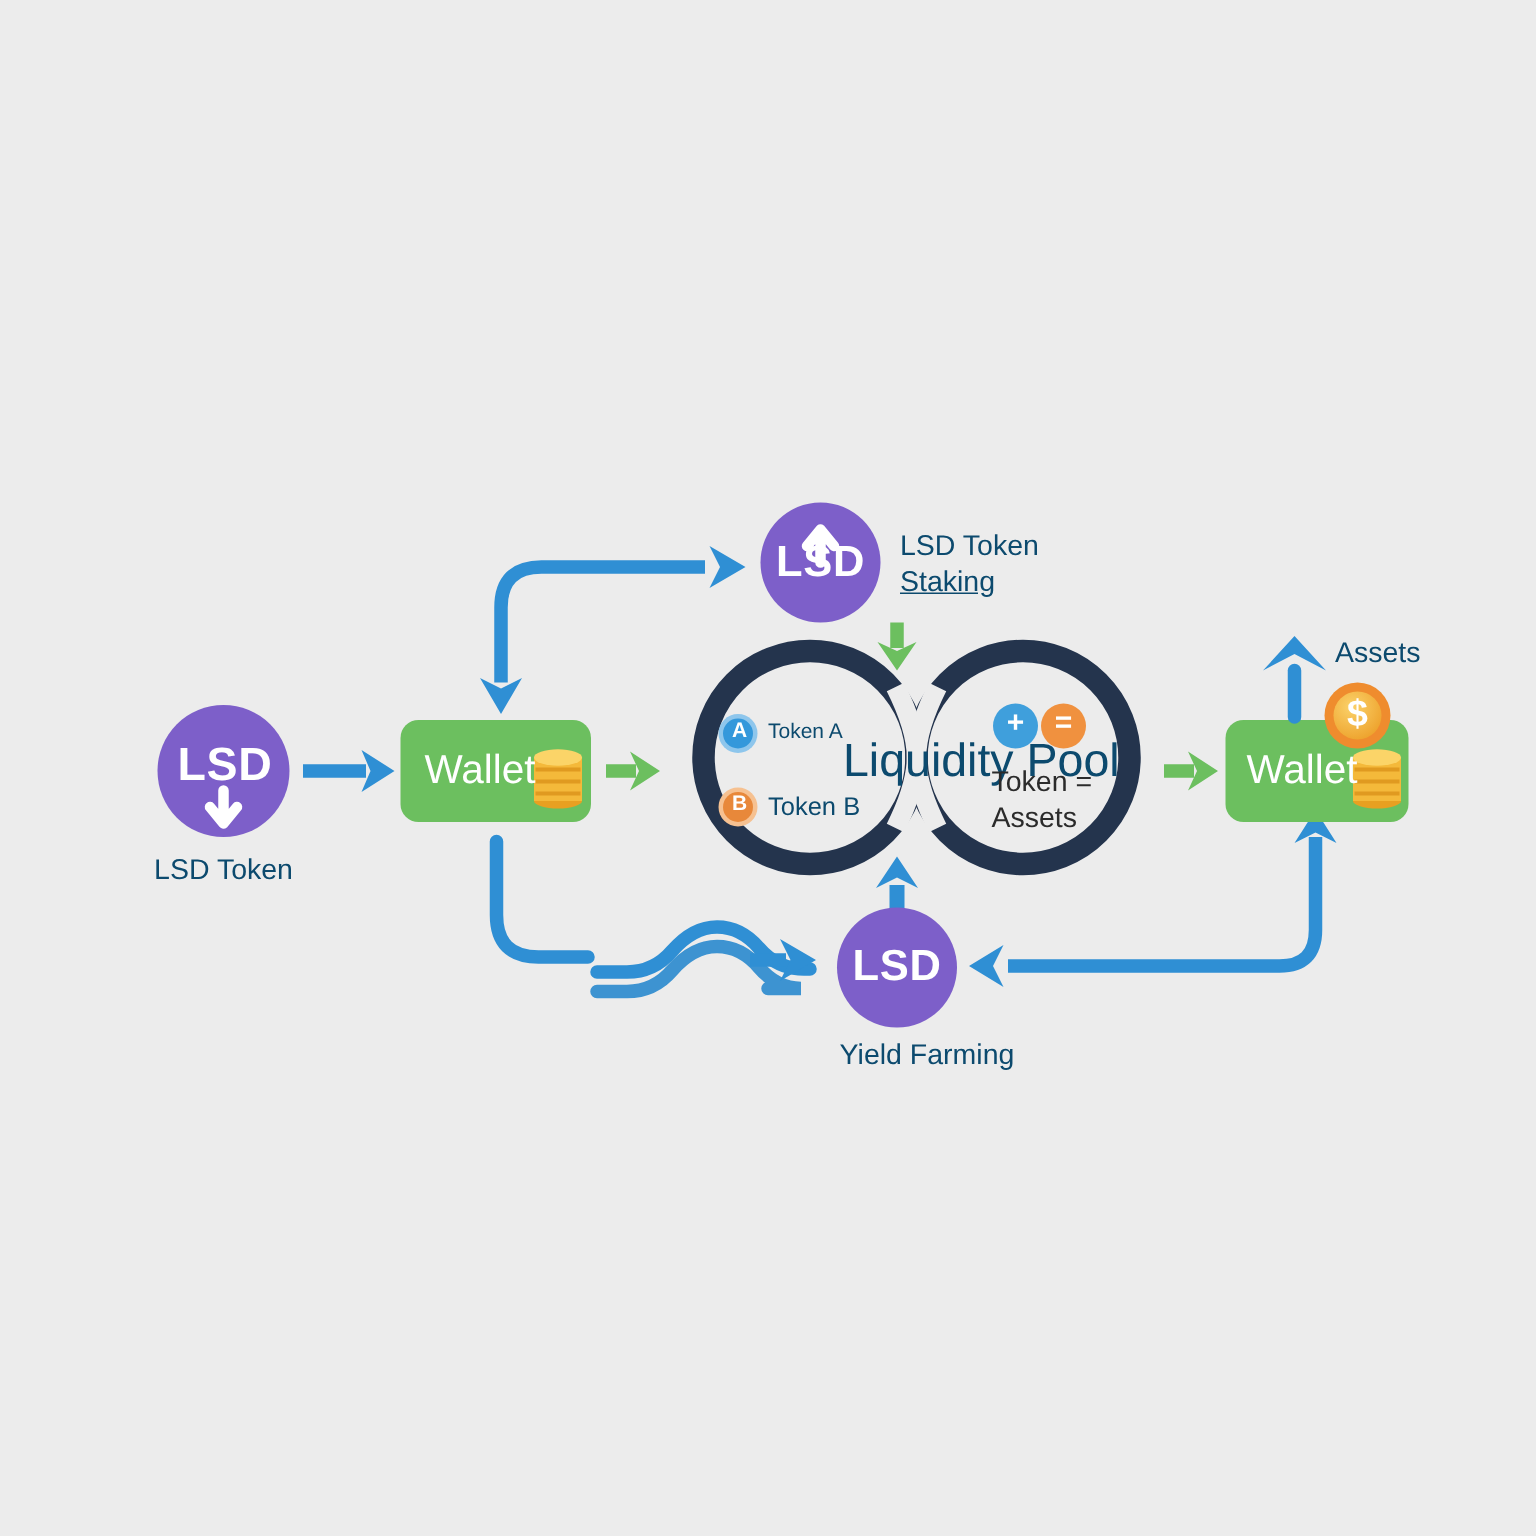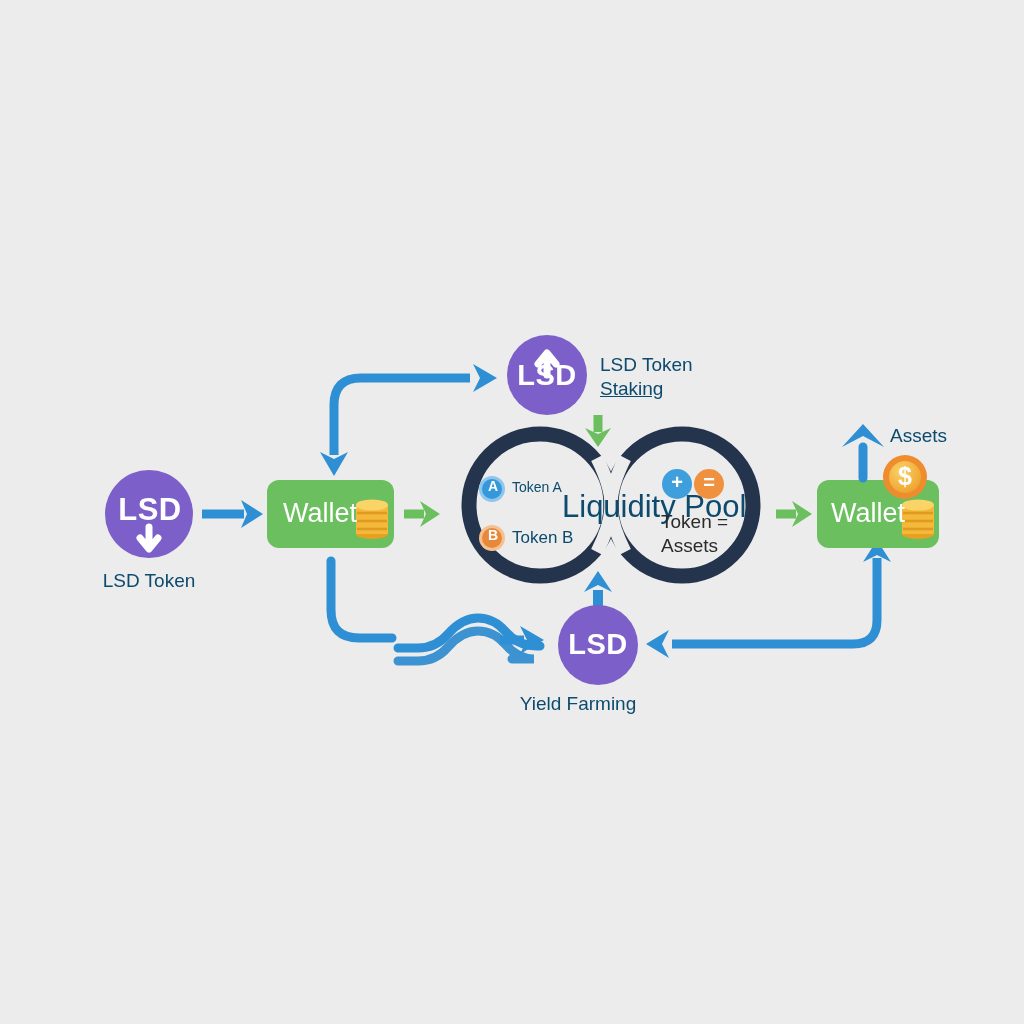--- a/index.html
+++ b/index.html
@@ -153,21 +153,21 @@
   </svg>
 
   <div class="lbl" style="left:105px;top:492px;width:90px;text-align:center;font-size:31px;font-weight:bold;color:#fff;letter-spacing:0.5px;">LSD</div>
   <div class="lbl node-cap" style="left:49px;top:569px;width:200px;">LSD Token</div>
 
   <div class="lbl" style="left:504px;top:359px;width:86px;text-align:center;font-size:29px;font-weight:bold;color:#fff;letter-spacing:0.5px;">LSD</div>
   <div class="lbl" style="left:600px;top:354px;font-size:19px;">LSD Token</div>
   <div class="lbl" style="left:600px;top:378px;font-size:19px;text-decoration:underline;">Staking</div>
 
   <div class="lbl" style="left:555px;top:628px;width:86px;text-align:center;font-size:29px;font-weight:bold;color:#fff;letter-spacing:0.5px;">LSD</div>
-  <div class="lbl node-cap" style="left:478px;top:692px;width:200px;">Yield Farming</div>
+  <div class="lbl node-cap" style="left:518px;top:692px;width:200px;">Yield Farming</div>
 
   <div class="lbl" style="left:283px;top:498px;font-size:27px;color:#fff;">Wallet</div>
 
   <div class="lbl" style="left:831px;top:498px;font-size:27px;color:#fff;">Wallet</div>
   <div class="lbl" style="left:889px;top:462px;width:32px;text-align:center;font-size:25px;font-weight:bold;color:#fff;">$</div>
   <div class="lbl" style="left:890px;top:425px;font-size:19px;">Assets</div>
 
   <div class="lbl" style="left:482px;top:478px;width:22px;text-align:center;font-size:14px;font-weight:bold;color:#fff;">A</div>
   <div class="lbl" style="left:512px;top:479px;font-size:14px;">Token A</div>
 

